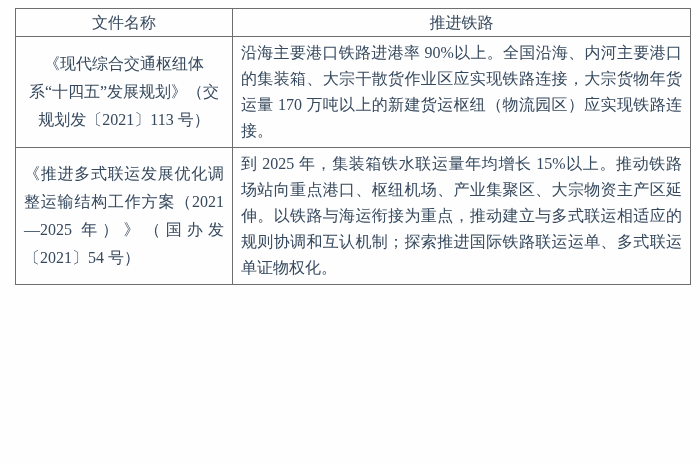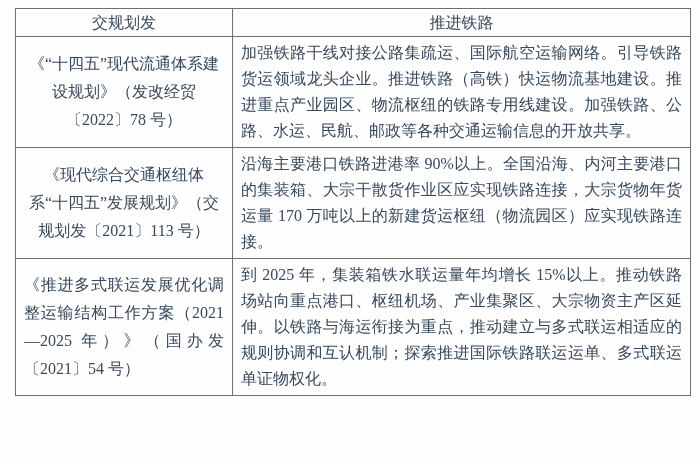--- a/index.html
+++ b/index.html
@@ -72,29 +72,25 @@
 <body>
 
 <div class="page">
   <table class="policy-table">
     <colgroup>
       <col class="c-name">
       <col class="c-content">
     </colgroup>
     <thead>
       <tr class="header-row">
-        <th>交规划发</th>
+        <th>文件名称</th>
         <th>推进铁路</th>
       </tr>
     </thead>
     <tbody>
-      <tr class="r1">
-        <td class="name-cell">《“十四五”现代流通体系建设规划》（发改经贸〔2022〕78 号）</td>
-        <td class="content-cell">加强铁路干线对接公路集疏运、国际航空运输网络。引导铁路货运领域龙头企业。推进铁路（高铁）快运物流基地建设。推进重点产业园区、物流枢纽的铁路专用线建设。加强铁路、公路、水运、民航、邮政等各种交通运输信息的开放共享。</td>
-      </tr>
       <tr class="r3">
         <td class="name-cell">《现代综合交通枢纽体系“十四五”发展规划》（交规划发〔2021〕113 号）</td>
         <td class="content-cell">沿海主要港口铁路进港率 90%以上。全国沿海、内河主要港口的集装箱、大宗干散货作业区应实现铁路连接，大宗货物年货运量 170 万吨以上的新建货运枢纽（物流园区）应实现铁路连接。</td>
       </tr>
       <tr class="r4">
         <td class="name-cell justify">《推进多式联运发展优化调整运输结构工作方案（2021—2025 年）》（国办发〔2021〕54 号）</td>
         <td class="content-cell">到 2025 年，集装箱铁水联运量年均增长 15%以上。推动铁路场站向重点港口、枢纽机场、产业集聚区、大宗物资主产区延伸。以铁路与海运衔接为重点，推动建立与多式联运相适应的规则协调和互认机制；探索推进国际铁路联运运单、多式联运单证物权化。</td>
       </tr>
     </tbody>
   </table>

